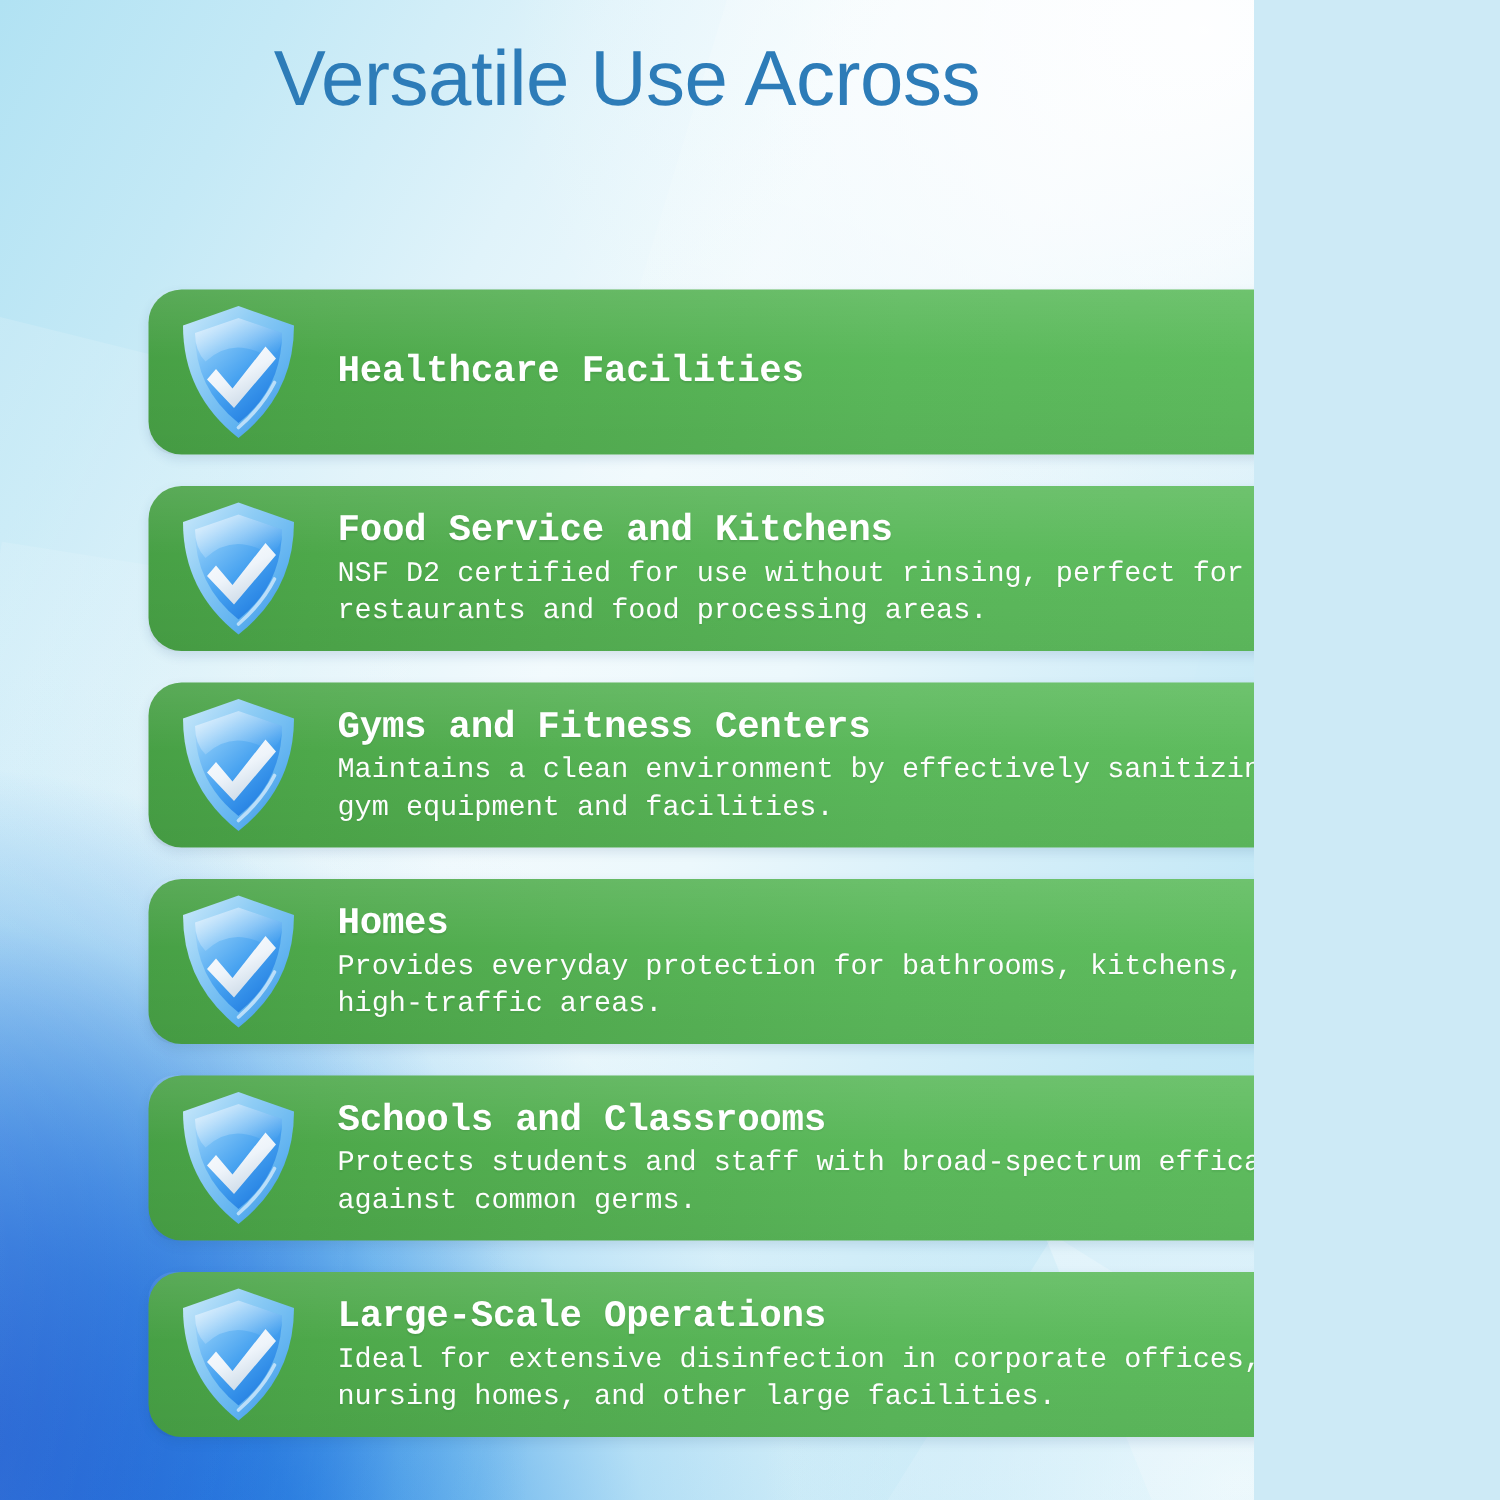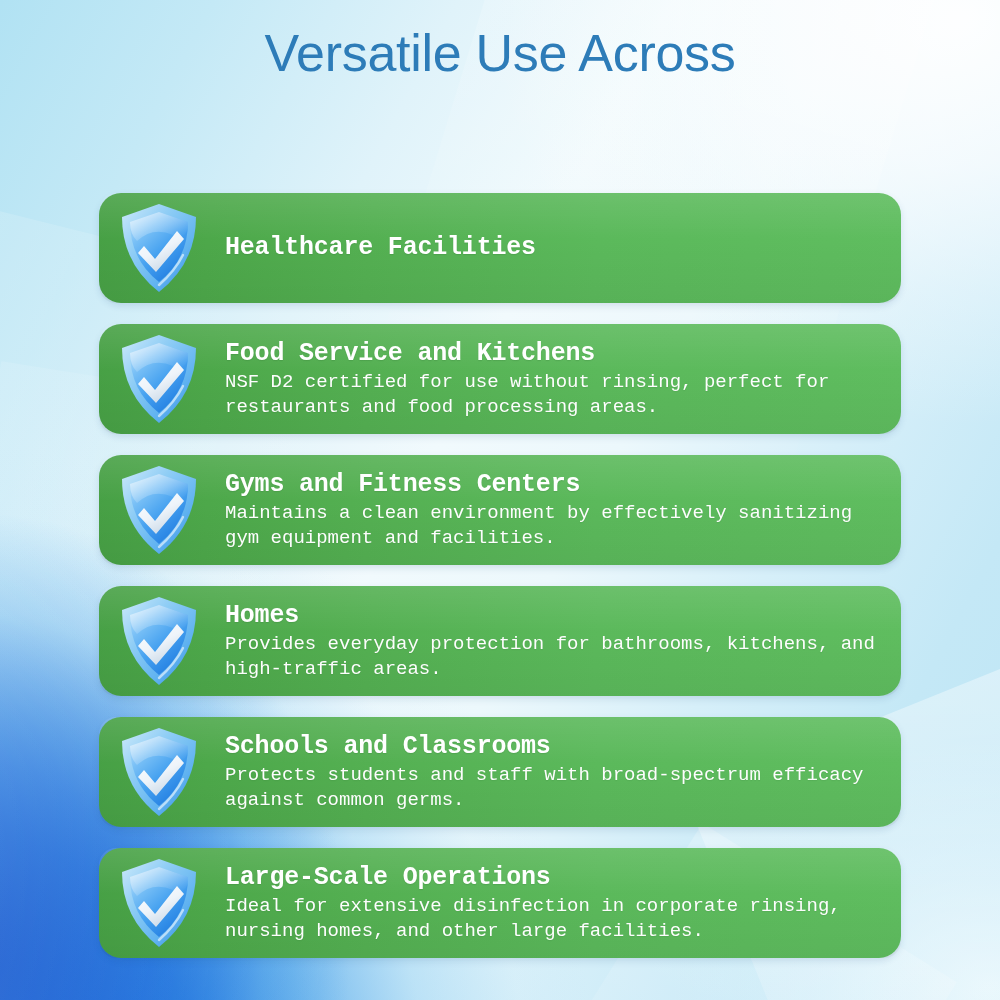--- a/index.html
+++ b/index.html
@@ -9,21 +9,21 @@
     height: 1000px;
     overflow: hidden;
   }
   body {
     font-family: "Liberation Sans", sans-serif;
     background: #cdeaf6;
   }
 
   #poster {
     position: relative;
-    width: 1000px;
+    width: 836px;
     height: 1000px;
     overflow: hidden;
     background:
       linear-gradient(118deg,
         rgba(177,226,243,1) 0%,
         rgba(196,233,246,1) 14%,
         rgba(224,243,250,1) 30%,
         rgba(241,250,253,1) 44%,
         rgba(236,248,252,1) 56%,
         rgba(214,239,249,1) 70%,
@@ -334,18 +334,18 @@
         <svg width="84" height="94" viewBox="0 0 84 94" aria-hidden="true">
           <path d="M42 3 L79 16 Q79 62 42 91 Q5 62 5 16 Z" fill="url(#sh-rim1)"></path>
           <path d="M42 11 L71 21 Q71 58 42 81 Q13 58 13 21 Z" fill="url(#sh-face1)"></path>
           <path d="M42 11 L71 21 Q71 40 56 34 Q36 25 20 40 Q13 33 13 21 Z" fill="url(#sh-gloss1)"></path>
           <path d="M27 45 L38 58 L60 30 L67 38 L39 71 L21 52 Z" fill="url(#sh-chk1)"></path>
           <path d="M42 84 Q58 70 66 54" stroke="#d9eefc" stroke-width="2.4" fill="none" opacity="0.75" stroke-linecap="round"></path>
         </svg>
       </div>
       <div class="card-text">
         <div class="card-title">Large-Scale Operations</div>
-        <div class="card-desc">Ideal for extensive disinfection in corporate rinsing, nursing homes, and other large facilities.</div>
+        <div class="card-desc">Ideal for extensive disinfection in corporate offices, nursing homes, and other large facilities.</div>
       </div>
     </div>
 
   </div>
 </div>
 
 </body></html>

